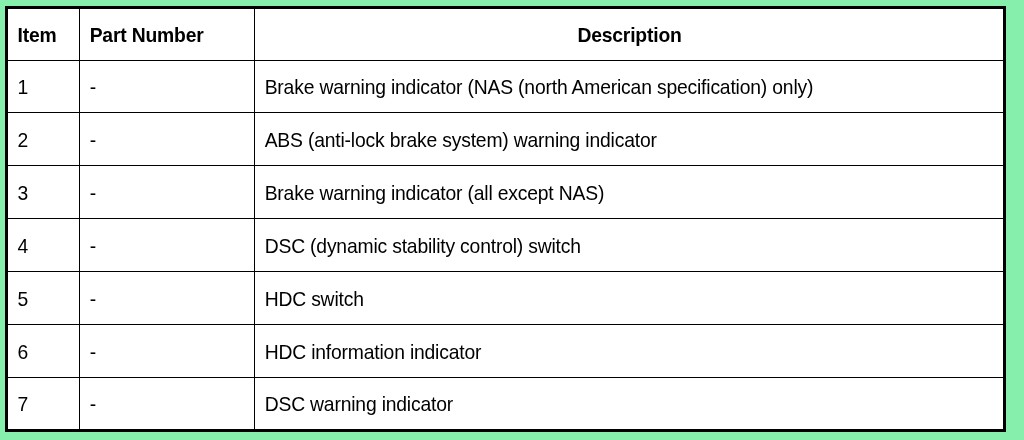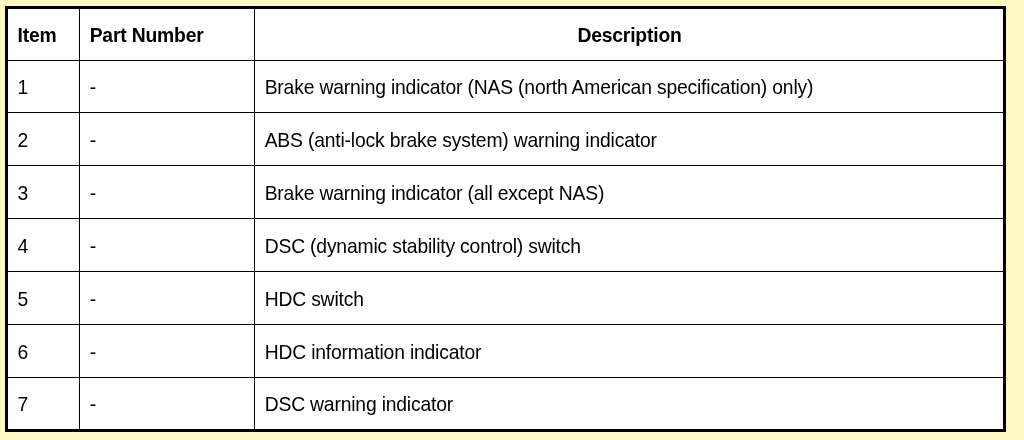--- a/index.html
+++ b/index.html
@@ -12,21 +12,21 @@
     height: 440px;
     overflow: hidden;
     font-family: "Liberation Sans", "DejaVu Sans", sans-serif;
     color: #000000;
   }
 
   .page {
     position: relative;
     width: 1024px;
     height: 440px;
-    background: #fef9c3;
+    background: #86efac;
     box-sizing: border-box;
   }
 
   .parts-table {
     position: absolute;
     left: 5px;
     top: 6px;
     width: 998px;
     height: 426px;
     border-collapse: collapse;

